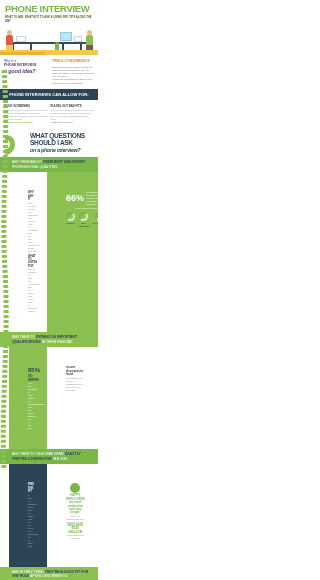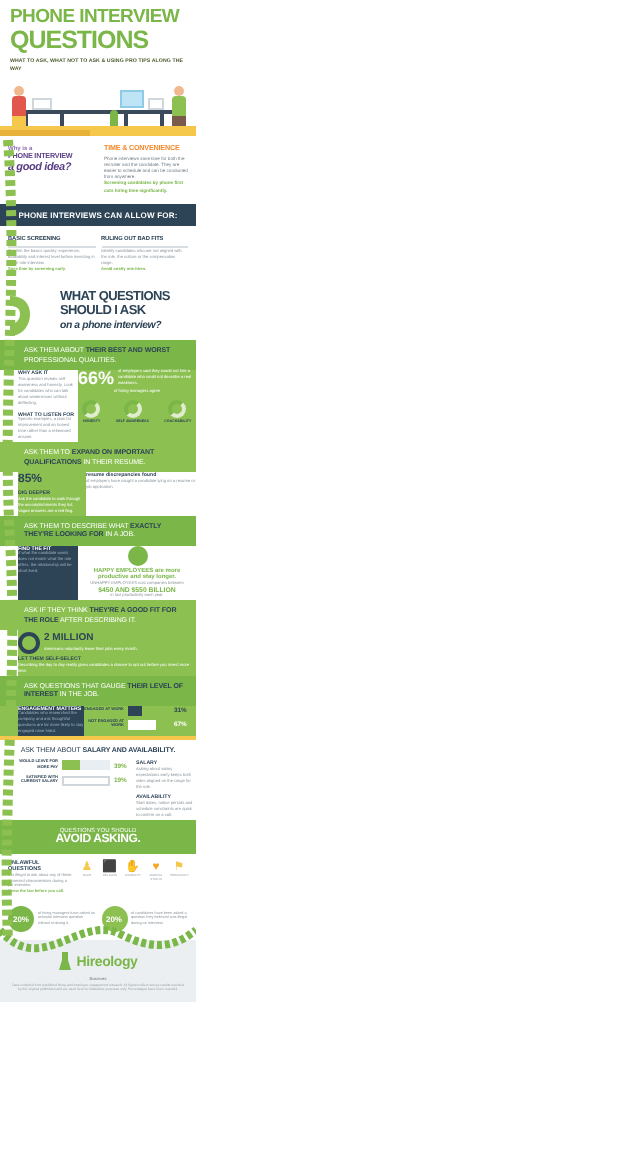--- a/index.html
+++ b/index.html
@@ -84,21 +84,21 @@
   
   .qhead {
     background:#7ab648; color:#ffffff; padding:3px 5px 3px 12px;
     font-size:3.5px; line-height:4.6px; font-weight:normal; letter-spacing:-0.05px;
   }
   .qhead b { color:#2d4356; font-weight:bold; }
   .qhead.alt { background:#8cc152; }
 
   
   .blk { display:flex; background:#ffffff; }
-  .blk .col { padding:0; }
+  .blk .col { padding:19px; }
   .sidebar-strip { width:9px; background:#ffffff; position:relative; flex:none; }
 
   .navy { background:#2d4356; color:#c9d3da; }
   .navy .t { color:#ffffff; font-weight:bold; font-size:2.6px; line-height:3.4px;}
   .navy .b { font-size:2.1px; line-height:3px; color:#9fb0bc;}
   .green { background:#8cc152; color:#ffffff; }
   .green .t { color:#2d4356; font-weight:bold; font-size:2.6px; line-height:3.4px;}
   .green .b { font-size:2.1px; line-height:3px; color:#ffffff;}
   .white .t { color:#2d4356; font-weight:bold; font-size:2.6px; line-height:3.4px;}
   .white .b { font-size:2.1px; line-height:3px; color:#8a959c;}
@@ -165,21 +165,20 @@
 <body>
 
 <div class="page">
 
   <svg class="leftcord" viewBox="0 0 12 580" preserveAspectRatio="none">
     <path d="M4 70 C 9 140, 1 200, 5 270 C 9 340, 1 400, 4 470" stroke="#8cc152" stroke-width="5" fill="none" stroke-dasharray="3 2"></path>
   </svg>
 
   <div class="header">
     <div class="h-line1">PHONE INTERVIEW</div>
-    <div class="h-line2">QUESTIONS</div>
     <div class="h-sub">WHAT TO ASK, WHAT NOT TO ASK &amp; USING PRO TIPS ALONG THE WAY</div>
   </div>
 
   <div class="illus">
     <div class="floor"></div>
     <div class="floor2"></div>
     <div class="deskbar"></div>
     <div class="desk-leg" style="left:12px"></div>
     <div class="desk-leg" style="left:30px"></div>
     <div class="desk-leg" style="left:62px"></div>

